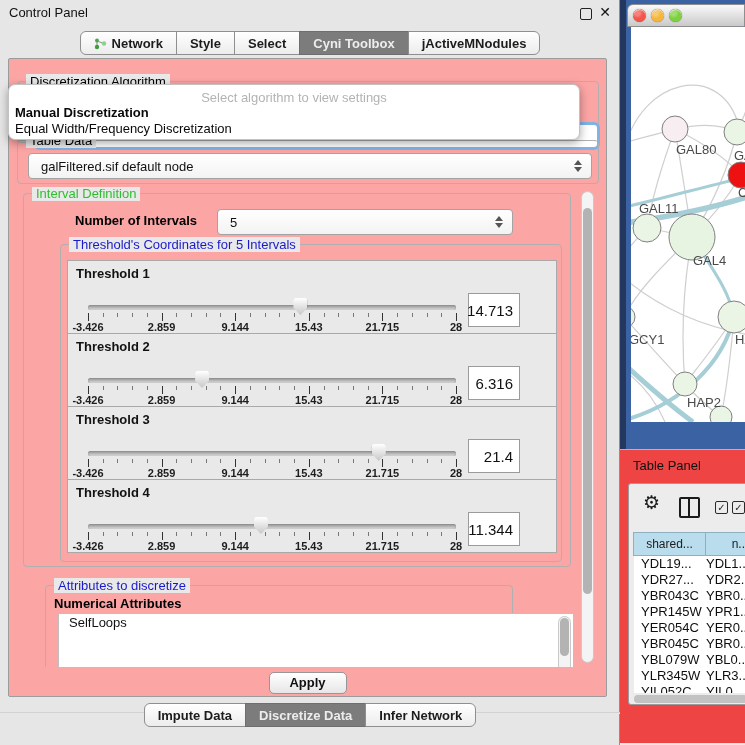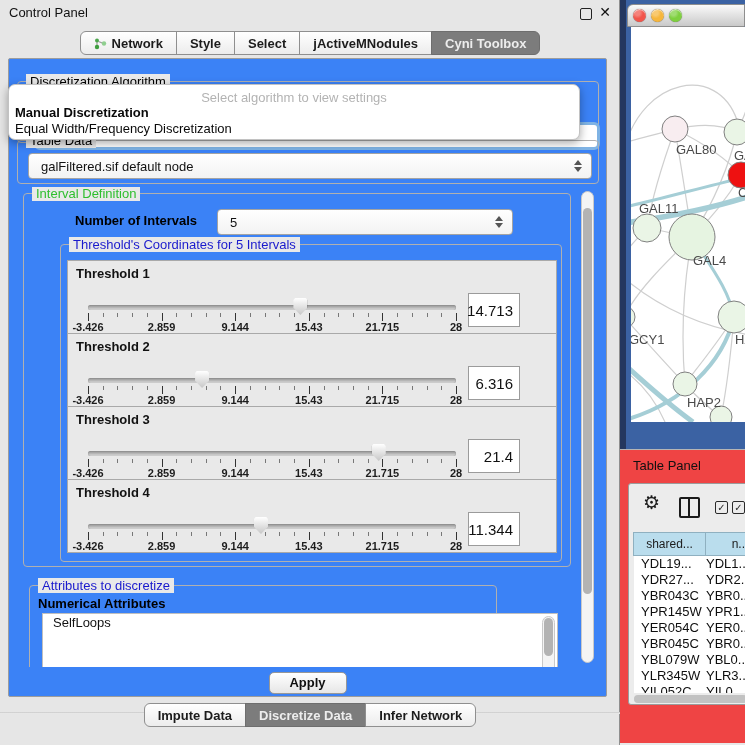--- a/index.html
+++ b/index.html
@@ -12,21 +12,21 @@
   .float-ico{position:absolute;right:28px;top:8px;width:10px;height:10px;border:1.6px solid #222;border-radius:2px;}
   .close-ico{position:absolute;right:9px;top:4px;font-size:14px;font-weight:bold;color:#111;font-family:"DejaVu Sans",sans-serif;}
   .tabbar{position:absolute;left:0;width:620px;display:flex;justify-content:center;z-index:5;}
   #top-tabs{top:31px;}
   #bottom-tabs{top:703px;}
   .tab{border:1px solid #8f8f8f;margin-left:-1px;background:linear-gradient(#ffffff,#ececec);padding:3px 13px;font-size:13px;font-weight:bold;color:#1c1c1c;display:flex;align-items:center;gap:5px;height:16px;cursor:default;}
   .tab:first-child{border-radius:6px 0 0 6px;margin-left:0;}
   .tab:last-child{border-radius:0 6px 6px 0;}
   .tab.sel{background:#7c7c7c;color:#ededed;border-color:#6e6e6e;}
   .bline{position:absolute;left:0;top:712px;width:620px;height:2px;background:linear-gradient(#c7c7c7,#f2f2f2);}
-  #main-panel{position:absolute;left:8px;top:58px;width:599px;height:639px;border:1px solid #9c9c9c;border-radius:2px;background:#3b82f6;box-sizing:border-box;}
+  #main-panel{position:absolute;left:8px;top:58px;width:599px;height:639px;border:1px solid #9c9c9c;border-radius:2px;background:#fca5a5;box-sizing:border-box;}
   .group{position:absolute;border:1px solid #b0b0b0;border-radius:4px;box-sizing:border-box;}
   .gtitle{position:absolute;top:-8px;left:8px;background:#e9e9e9;padding:0 4px;font-size:13px;white-space:nowrap;}
   .combo{position:absolute;background:linear-gradient(#ffffff,#f3f3f3);border:1px solid #a3a3a3;border-radius:4px;box-sizing:border-box;font-size:13px;color:#111;display:flex;align-items:center;padding:0 12px;}
   .arrows{position:absolute;right:9px;top:50%;transform:translateY(-50%);display:flex;flex-direction:column;gap:2px;}
   .arrows i{display:block;width:0;height:0;border-left:4px solid transparent;border-right:4px solid transparent;}
   .arrows .up{border-bottom:5px solid #555;}
   .arrows .dn{border-top:5px solid #555;}
   #focus-combo{position:absolute;left:16px;top:40px;width:566px;height:28px;background:#fff;border:3px solid #7fb3e4;border-radius:6px;box-sizing:border-box;}
   
   #popup{position:absolute;left:8px;top:84px;width:570px;height:54px;background:#fff;border:1px solid #c2c2c2;border-radius:7px;box-shadow:0 3px 10px rgba(0,0,0,.35);z-index:50;}
@@ -100,25 +100,25 @@
             </svg>
           </span>
           <span>Network</span>
         </div>
         <div class="tab">
           <span>Style</span>
         </div>
         <div class="tab">
           <span>Select</span>
         </div>
-        <div class="tab">
-          <span>jActiveMNodules</span>
-        </div>
         <div class="tab sel">
           <span>Cyni Toolbox</span>
+        </div>
+        <div class="tab">
+          <span>jActiveMNodules</span>
         </div>
       </div>
 
     <div id="main-panel">
 
       <div class="group" style="left:8px;top:22px;width:582px;height:62px;">
         <span class="gtitle">Discretization Algorithm</span>
         <div id="focus-combo"></div>
       </div>
 
@@ -312,21 +312,21 @@
                     <span class="tlab" style="left: 80%;">21.715</span>
                     <span class="tlab" style="left: 100%;">28</span>
                     <div class="thumb" style="left: calc(47% - 7px);"></div>
                   </div>
                   <div class="vbox">11.344</div>
                 </div>
               </div>
           </div>
         </div>
 
-        <div class="group" style="left:14px;top:398px;width:468px;height:112px;">
+        <div class="group" style="left:30px;top:398px;width:468px;height:112px;">
           <span class="gtitle" id="attr-title" style="color: rgb(26, 26, 205);">Attributes to discretize</span>
           <span style="position:absolute;left:8px;top:10px;font-weight:bold;font-size:13px;">Numerical Attributes</span>
           <div id="attr-list">
             <div id="attr-items">
                 <div class="attr-item">SelfLoops</div>
               </div>
             <div class="vscroll" style="right:2px;top:2px;height:81px;">
               <div class="vthumb" style="top:1px;height:38px;"></div>
             </div>
           </div>

